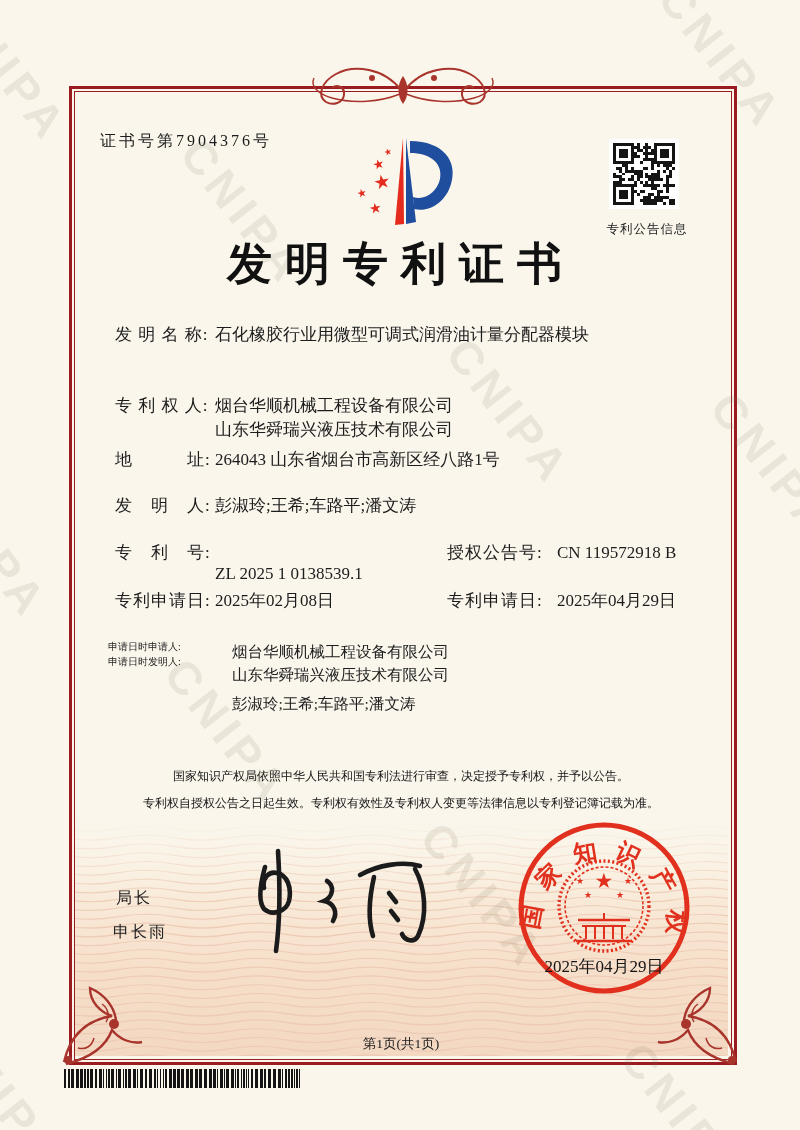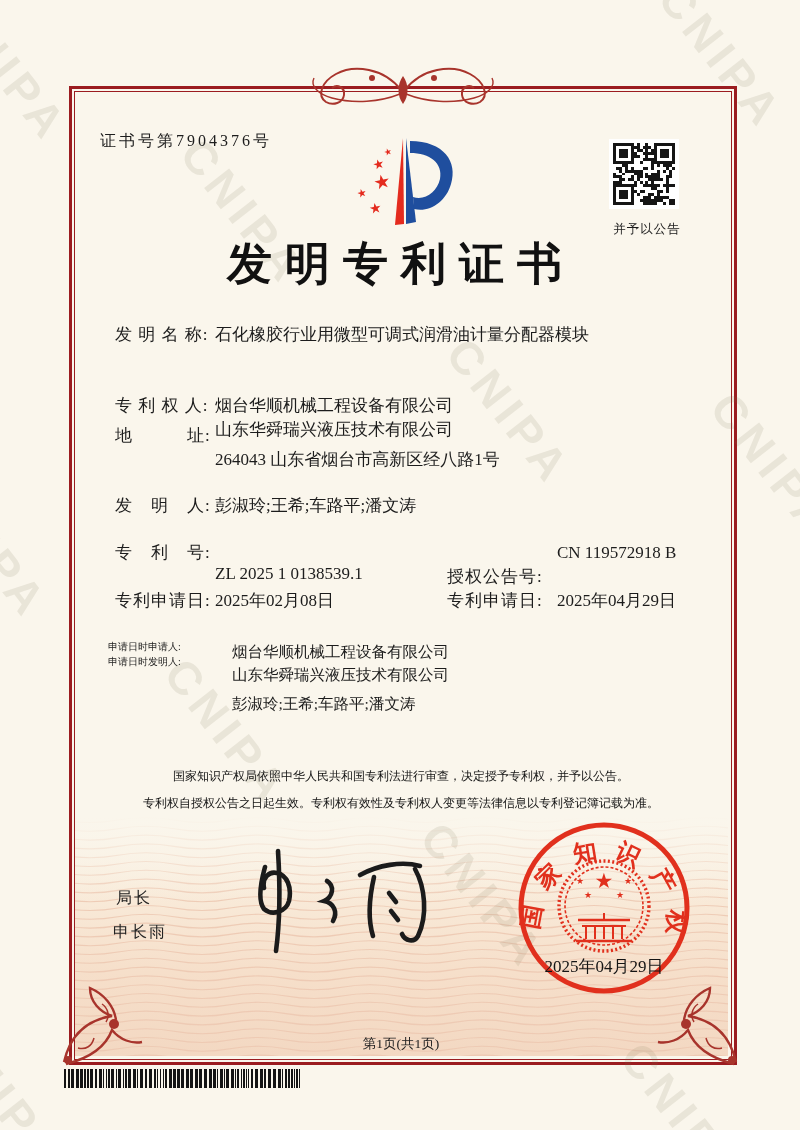--- a/index.html
+++ b/index.html
@@ -375,42 +375,42 @@
         <rect x="10" y="20" width="1" height="1" fill="#151515"></rect>
         <rect x="11" y="20" width="1" height="1" fill="#151515"></rect>
         <rect x="12" y="20" width="1" height="1" fill="#151515"></rect>
         <rect x="13" y="20" width="1" height="1" fill="#151515"></rect>
         <rect x="14" y="20" width="1" height="1" fill="#151515"></rect>
         <rect x="17" y="20" width="1" height="1" fill="#151515"></rect>
         <rect x="19" y="20" width="1" height="1" fill="#151515"></rect>
         <rect x="20" y="20" width="1" height="1" fill="#151515"></rect>
       </svg>
   </div>
-  <div class="abs qrlabel">并予以公告</div>
+  <div class="abs qrlabel">专利公告信息</div>
 
   <div class="abs title">发明专利证书</div>
 
   <div class="abs flabel" style="left:115px;top:323px">发 明 名 称:</div>
   <div class="abs fvalue" style="left:215px;top:323px">石化橡胶行业用微型可调式润滑油计量分配器模块</div>
 
   <div class="abs flabel" style="left:115px;top:394px">专 利 权 人:</div>
   <div class="abs fvalue" style="left:215px;top:394px">
     <div>烟台华顺机械工程设备有限公司</div>
     <div>山东华舜瑞兴液压技术有限公司</div>
   </div>
 
-  <div class="abs flabel" style="left:115px;top:424px">地　　　址:</div>
+  <div class="abs flabel" style="left:115px;top:448px">地　　　址:</div>
   <div class="abs fvalue" style="left:215px;top:448px">264043 山东省烟台市高新区经八路1号</div>
 
   <div class="abs flabel" style="left:115px;top:494px">发　明　人:</div>
   <div class="abs fvalue" style="left:215px;top:494px">彭淑玲;王希;车路平;潘文涛</div>
 
   <div class="abs flabel" style="left:115px;top:541px">专　利　号:</div>
   <div class="abs fvalue" style="left:215px;top:562px">ZL 2025 1 0138539.1</div>
-  <div class="abs flabel" style="left:447px;top:565px">授权公告号:</div>
+  <div class="abs flabel" style="left:447px;top:541px">授权公告号:</div>
   <div class="abs fvalue" style="left:557px;top:541px">CN 119572918 B</div>
 
   <div class="abs flabel" style="left:115px;top:589px">专利申请日:</div>
   <div class="abs fvalue" style="left:215px;top:589px">2025年02月08日</div>
   <div class="abs flabel" style="left:447px;top:589px">专利申请日:</div>
   <div class="abs fvalue" style="left:557px;top:589px">2025年04月29日</div>
 
   <div class="abs f2label" style="left:108px;top:640px">申请日时申请人:</div>
   <div class="abs f2value" style="left:232px;top:640px">
     <div>烟台华顺机械工程设备有限公司</div>

